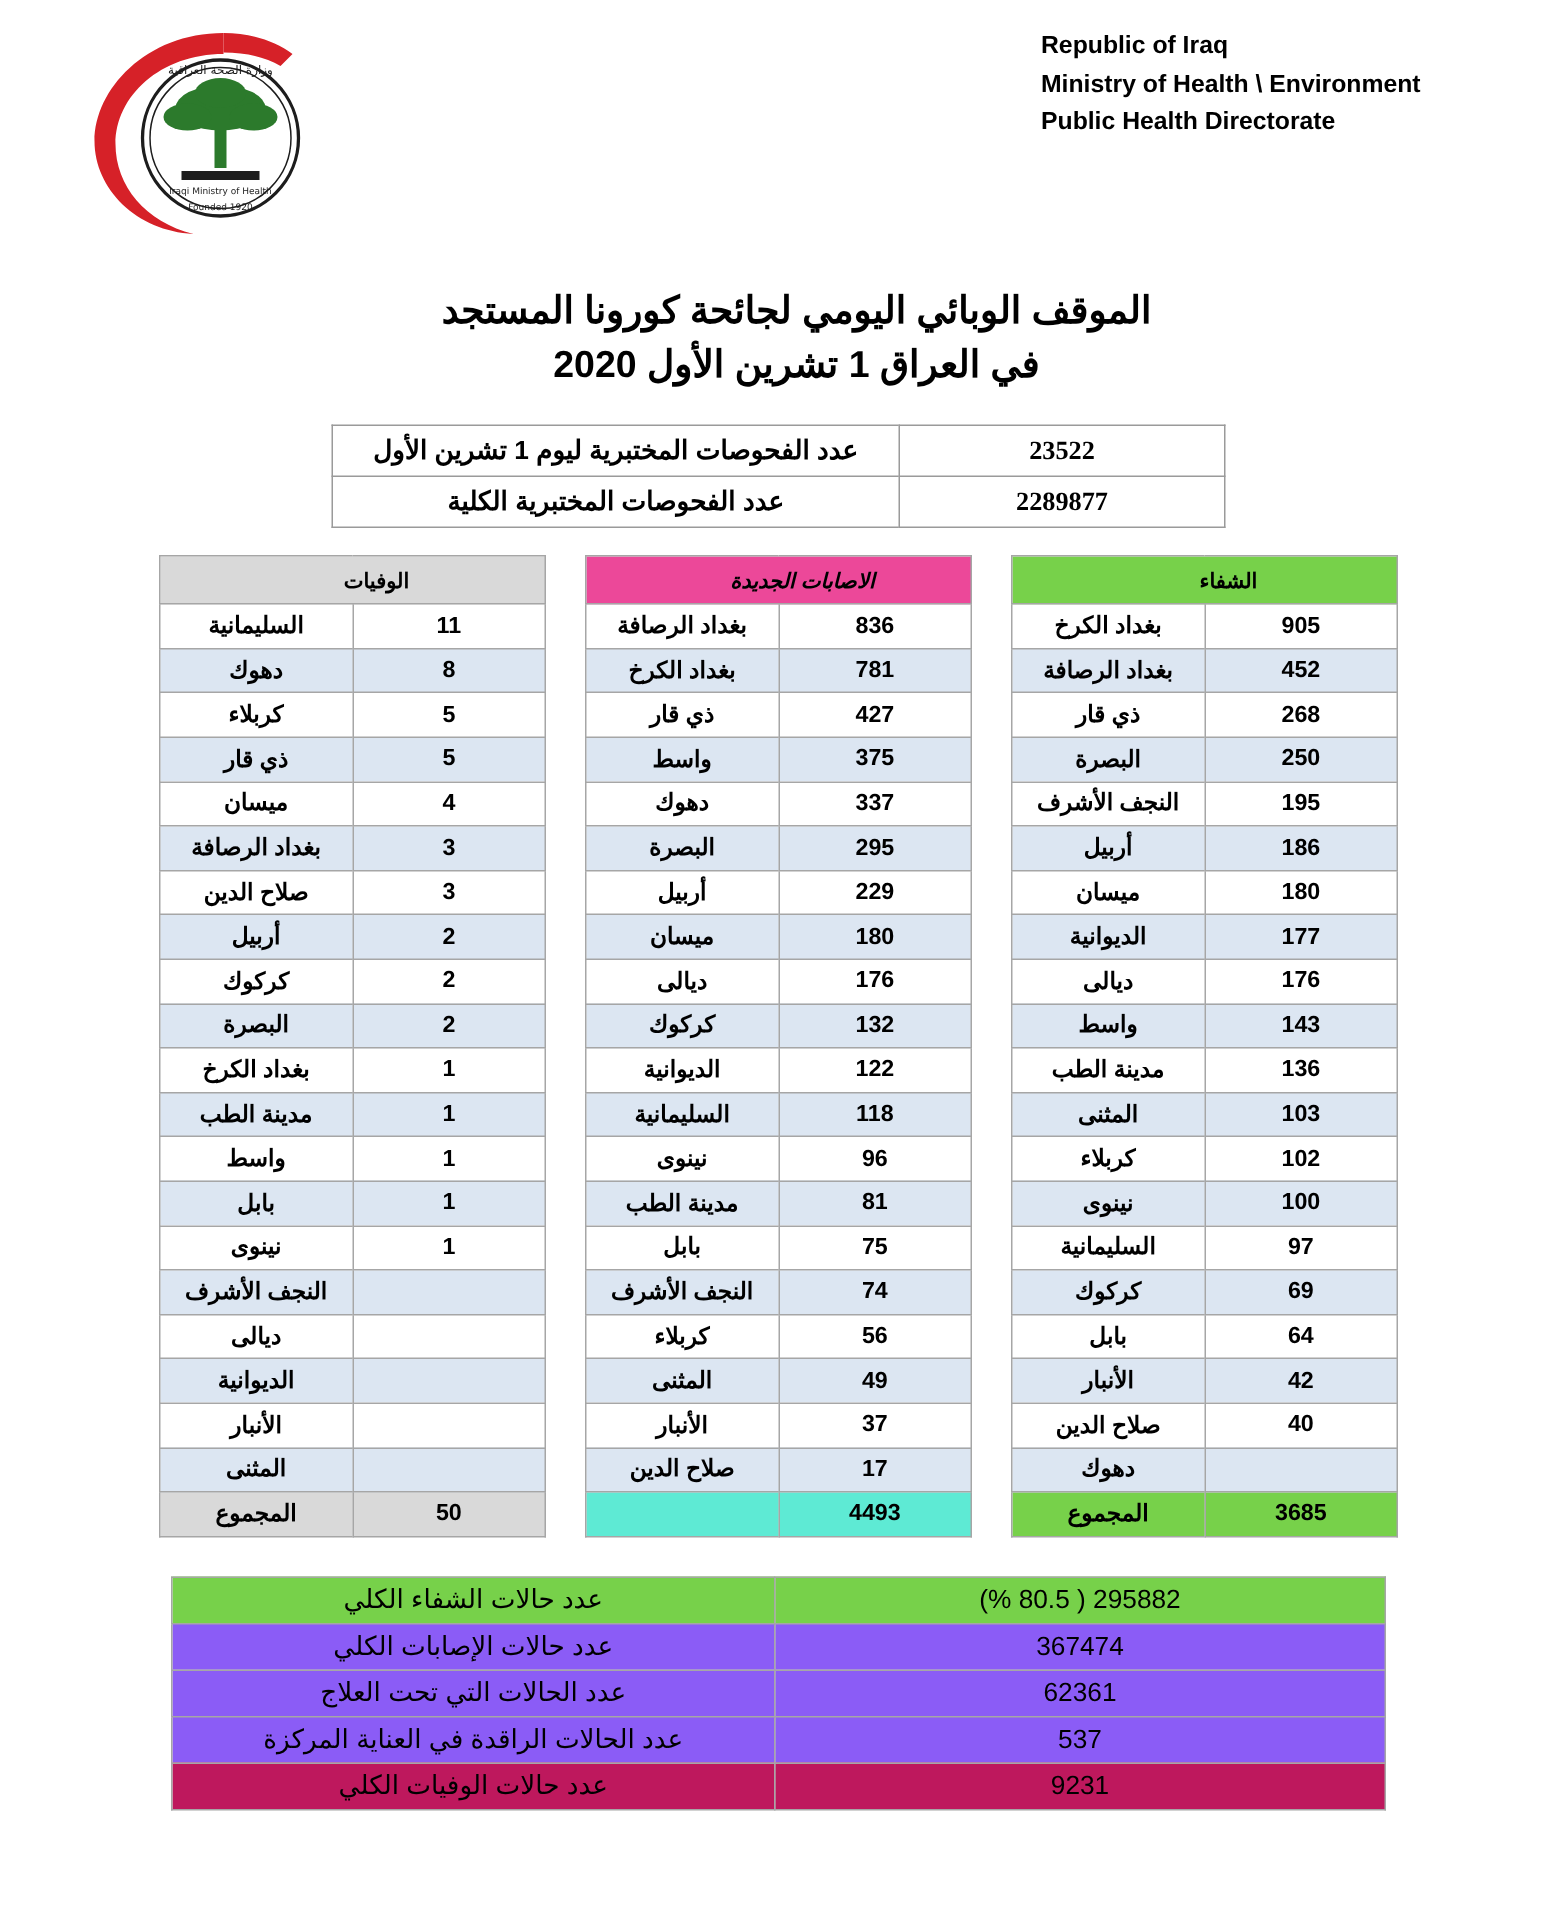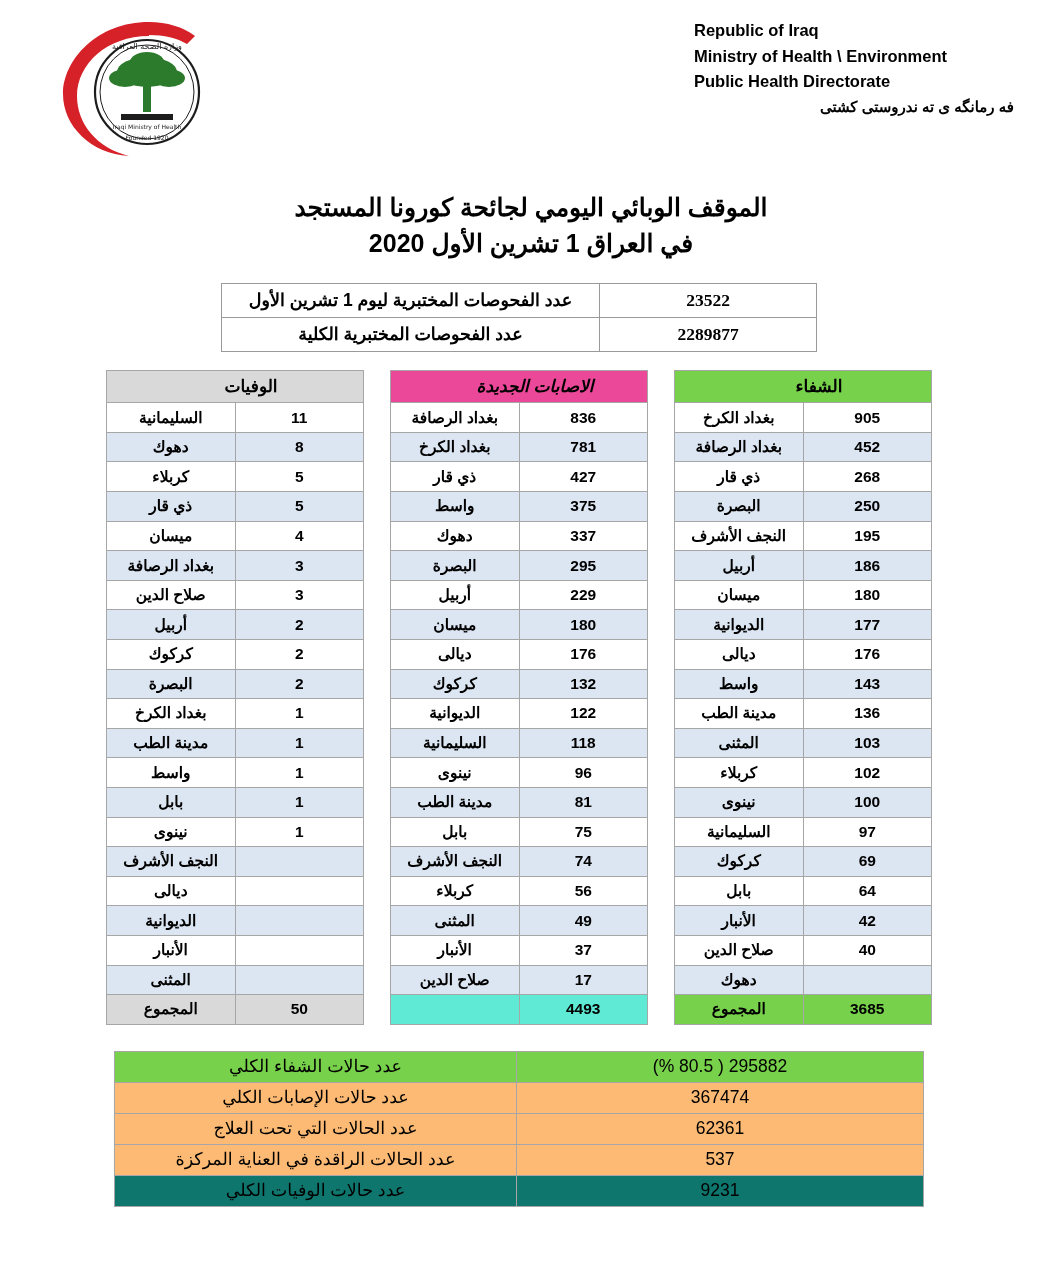--- a/index.html
+++ b/index.html
@@ -117,21 +117,21 @@
     table-layout: fixed;
   }
   table.gov th, table.gov td {
     border: 1px solid #a6a6a6;
     height: 28.6px;
     font-size: 15.5px;
     font-weight: bold;
     padding: 0;
   }
   table.gov th.head {
-    font-size: 17px;
+    font-size: 14px;
     height: 31px;
     padding-left: 32px;
   }
   .cell-name {
     text-align: center;
   }
   .cell-num {
     text-align: center;
     width: 54px;
   }
@@ -156,32 +156,31 @@
   .summary td {
     border: 1px solid #a6a6a6;
     height: 30px;
     font-size: 17.5px;
     font-weight: normal;
     text-align: center;
     padding: 0 8px;
   }
   .summary td.label { width: 385px; }
   .sum-green td { background: #77d14a; }
-  .sum-pink td  { background: #fdba74; }
-  .sum-gray td  { background: #0f766e; }
+  .sum-pink td  { background: #8b5cf6; }
+  .sum-gray td  { background: #be185d; }
 </style>
 </head>
 <body>
 
 <div class="header">
   <div class="header-col left">
     <div class="header-line">Republic of Iraq</div>
     <div class="header-line">Ministry of Health \ Environment</div>
     <div class="header-line">Public Health Directorate</div>
-    <div class="header-line ar-ku" dir="rtl">فه رمانگه ى ته ندروستى كشتى</div>
   </div>
 
   <div class="logo-wrap">
     <div class="logo">
       <svg width="190" height="150" viewBox="0 0 190 150" xmlns="http://www.w3.org/2000/svg">
 
         <path d="M112 8 C60 8 26 46 26 80 C26 112 54 140 92 142 C60 134 40 110 40 82 C40 50 70 22 112 22 Z" fill="#d62128"></path>
         <path d="M112 8 C130 8 146 13 158 22 L150 30 C140 24 127 21 112 21 Z" fill="#d62128"></path>
 
         <circle cx="110" cy="78" r="52" fill="#ffffff" stroke="#1d1d1d" stroke-width="2.2"></circle>

